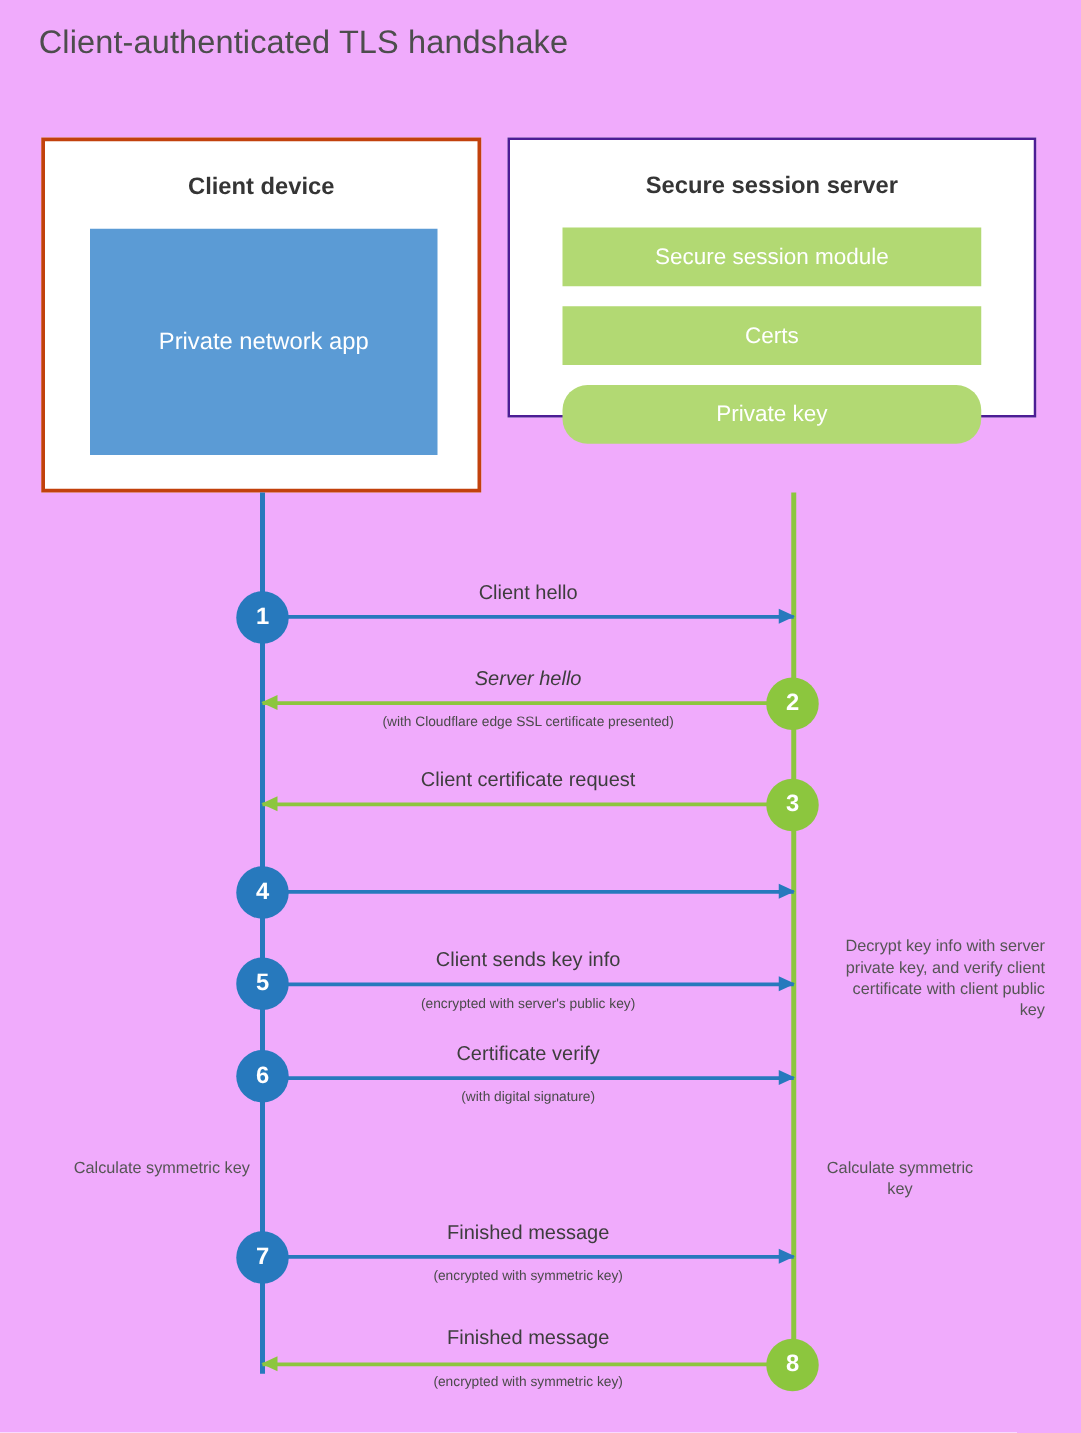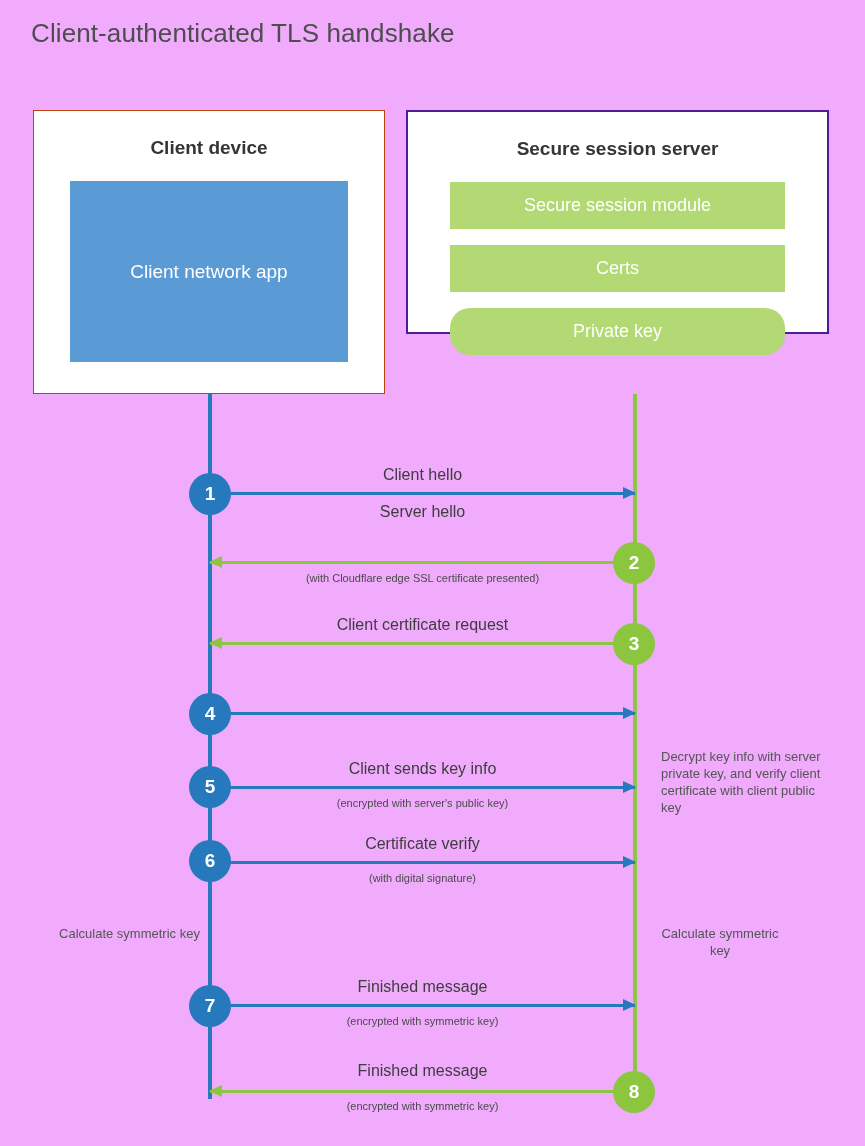--- a/index.html
+++ b/index.html
@@ -35,21 +35,21 @@
   .actor-box {
     position: absolute;
     background: #ffffff;
     box-sizing: border-box;
   }
   .actor-box.client {
     left: 33px;
     top: 110px;
     width: 352px;
     height: 284px;
-    border: 1px solid #c2410c;
+    border: 3px solid #c2410c;
   }
   .actor-box.server {
     left: 406px;
     top: 110px;
     width: 423px;
     height: 224px;
     border: 2px solid #4c1d95;
   }
   .actor-title {
     position: absolute;
@@ -173,51 +173,51 @@
   }
 
   
   .side-note {
     position: absolute;
     color: #555555;
     font-size: 13px;
     line-height: 17px;
   }
   .side-note.centered { text-align: center; }
-  .side-note.left-aligned { text-align: left; }
+  .side-note.left-aligned { text-align: right; }
 </style>
 </head>
 <body>
 
 <div id="stage">
 
   <div class="page-title">Client-authenticated TLS handshake</div>
 
   <div class="actor-box client">
     <div class="actor-title">Client device</div>
-    <div class="inner-block client-app">Client network app</div>
+    <div class="inner-block client-app">Private network app</div>
   </div>
 
   <div class="actor-box server">
     <div class="actor-title">Secure session server</div>
     <div class="inner-block server-bar bar-1">Secure session module</div>
     <div class="inner-block server-bar bar-2">Certs</div>
     <div class="inner-block server-bar bar-3">Private key</div>
   </div>
 
   <div class="lifeline client-line"></div>
   <div class="lifeline server-line"></div>
 
   <div class="msg-label" style="left:210px; top:466px; width:425px;">Client hello</div>
   <div class="arrow blue" style="left:210px; top:492px; width:425px;">
       <span class="arrow-head"></span>
     </div>
   <div class="step-circle blue" style="top:473px;">1</div>
 
-  <div class="msg-label" style="left:210px; top:503px; width:425px;">Server hello</div>
+  <div class="msg-label" style="left:210px; top:535px; width:425px;font-style:italic;">Server hello</div>
   <div class="arrow green" style="left:210px; top:561px; width:425px;">
       <span class="arrow-head"></span>
     </div>
   <div class="msg-sub" style="left:210px; top:572px; width:425px;">(with Cloudflare edge SSL certificate presented)</div>
   <div class="step-circle green" style="top:542px;">2</div>
 
   <div class="msg-label" style="left:210px; top:616px; width:425px;">Client certificate request</div>
   <div class="arrow green" style="left:210px; top:642px; width:425px;">
       <span class="arrow-head"></span>
     </div>

